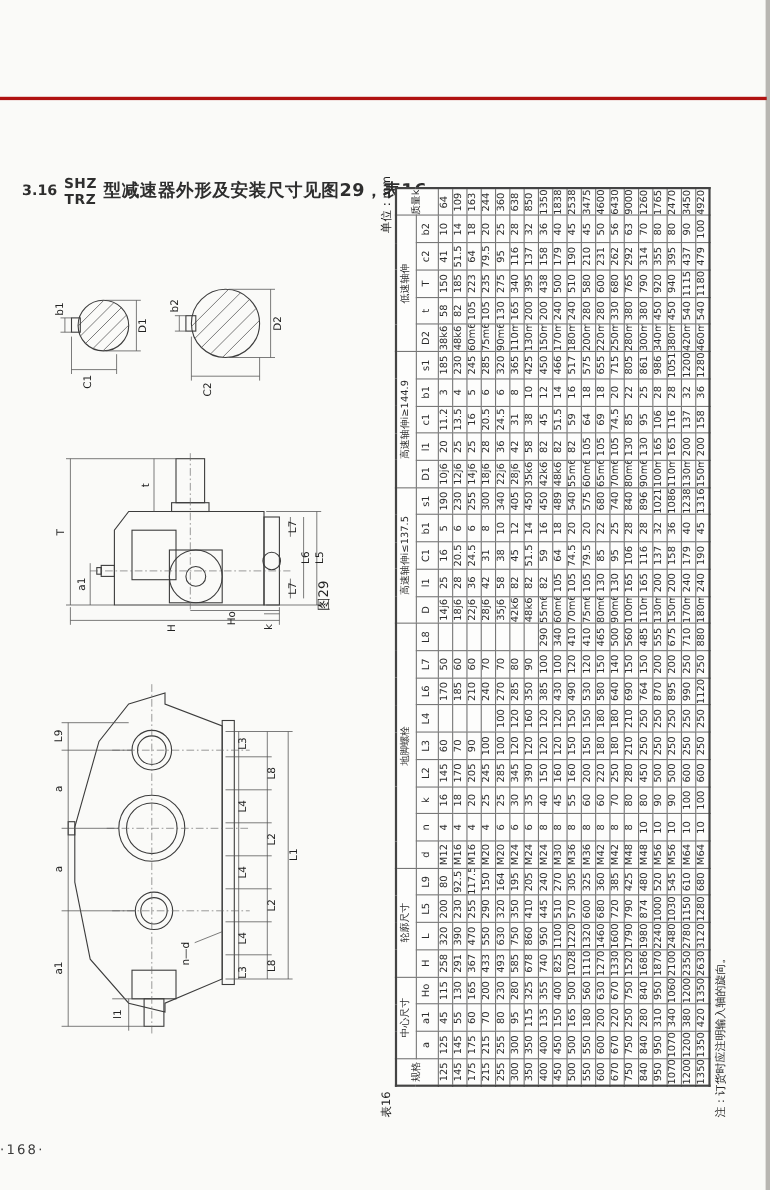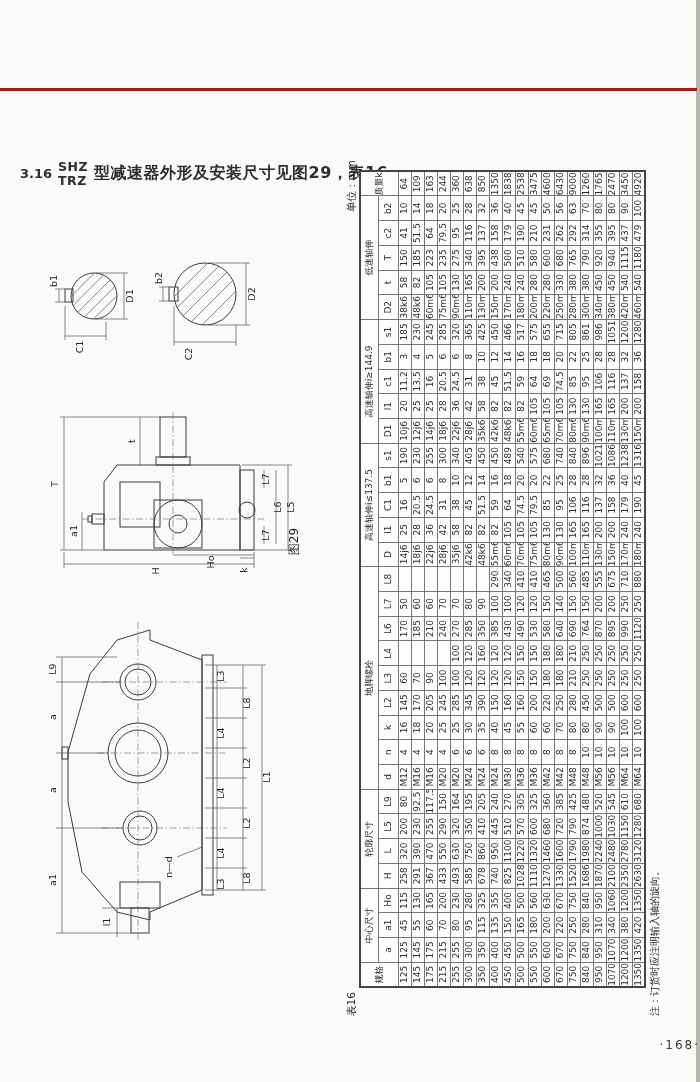--- a/index.html
+++ b/index.html
@@ -11,21 +11,21 @@
     font-family:"DejaVu Sans","Liberation Sans",sans-serif;
     color:#2e2e2e;
     overflow:hidden;
   }
   .edge-right { position:absolute; right:0; top:0; width:4px; height:1082px; background:#b8b6b2; }
   .red-rule { position:absolute; left:0; top:88px; width:697px; height:3px; background:#b01212; }
 
   
   .title-block { position:absolute; left:20px; top:160px; display:flex; align-items:center; gap:6px; }
   .title-sec { font-size:13px; font-weight:bold; }
-  .title-model { display:flex; flex-direction:column; line-height:1.1; font-size:12.5px; font-weight:bold; letter-spacing:.5px; }
+  .title-model { display:flex; flex-direction:column; line-height:1.1; font-size:12.5px; font-weight:bold; letter-spacing:.5px;align-items:center; }
   .title-text { font-size:16px; font-weight:bold; letter-spacing:.5px; }
 
   
   svg { position:absolute; overflow:visible; }
   .ln { stroke:#3c3c3c; stroke-width:1; fill:none; }
   .thin { stroke:#555; stroke-width:.7; fill:none; }
   .cl { stroke:#666; stroke-width:.6; fill:none; stroke-dasharray:7 2.5 1.5 2.5; }
   .lbl { font-size:9.5px; fill:#222; font-family:"DejaVu Sans","Liberation Sans",sans-serif; }
   .fig-caption { position:absolute; left:281px; top:533px; font-size:12px; color:#222;
     transform:rotate(-90deg); transform-origin:center; white-space:nowrap; }
@@ -39,21 +39,21 @@
   table { border-collapse:collapse; table-layout:fixed; width:818px; margin-left:30px; background:#fdfdfc; }
   th,td { border:1px solid #777; font-size:9px; font-weight:normal; text-align:center;
     vertical-align:middle; padding:0; line-height:1; overflow:hidden; white-space:nowrap; color:#2c2c2c; }
   thead tr:first-child { height:18px; }
   thead tr:last-child { height:20px; }
   tbody tr { height:13px; }
   table { border:2px solid #444; }
   th.grp { font-size:9px; }
   .tbl-note { margin-top:2px; font-size:10px; color:#222; padding-left:2px; }
 
-  .page-num { position:absolute; left:0; top:1038px; width:700px; text-align:right;
+  .page-num { position:absolute; left:0; top:1038px; width:700px; text-align:left;
     font-size:12px; color:#3a3a3a; letter-spacing:2px; }
 </style>
 </head>
 <body>
 
 <div class="edge-right"></div>
 <div class="red-rule"></div>
 
 <div class="title-block">
   <span class="title-sec">3.16</span>

